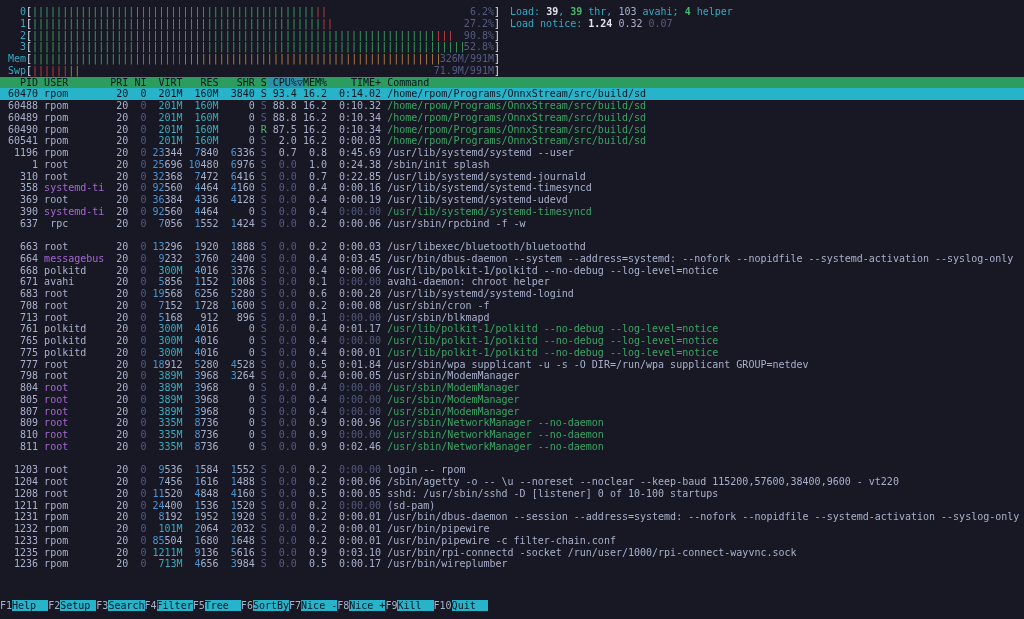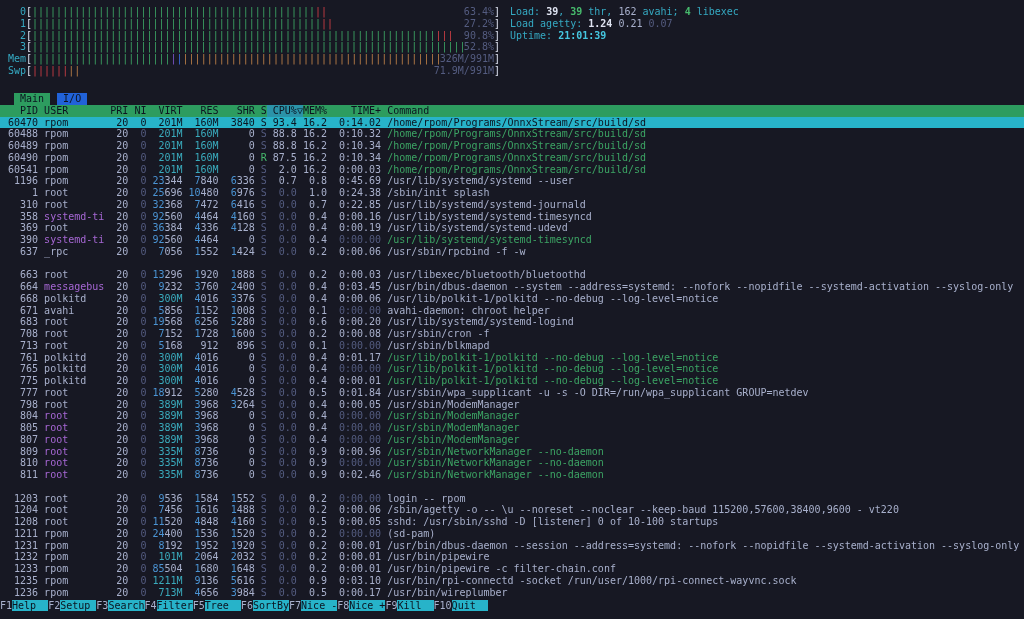--- a/index.html
+++ b/index.html
@@ -47,34 +47,32 @@
   .fnbar{position:absolute;left:0;bottom:7px;height:11.75px;white-space:pre}
   .fk{color:var(--fg)}
   .fl{background:var(--selbg);color:var(--black)}
 </style>
 </head>
 <body>
 
 <div class="screen">
   <div class="top">
     <div class="meters" id="meters">
-        <div class="meter"><span class="ml">0</span><span class="brk">[</span><div class="tks"><span class="t-g">|||||||||||||||||||||||||||||||||||||||||||||||</span><span class="t-r">||</span><span class="mval">63.4%</span></div><span class="brk">]</span></div>
+        <div class="meter"><span class="ml">0</span><span class="brk">[</span><div class="tks"><span class="t-g">|||||||||||||||||||||||||||||||||||||||||||||||</span><span class="t-r">||</span><span class="mval">6.2%</span></div><span class="brk">]</span></div>
         <div class="meter"><span class="ml">1</span><span class="brk">[</span><div class="tks"><span class="t-g">||||||||||||||||||||||||||||||||||||||||||||||||</span><span class="t-r">||</span><span class="mval">27.2%</span></div><span class="brk">]</span></div>
         <div class="meter"><span class="ml">2</span><span class="brk">[</span><div class="tks"><span class="t-g">|||||||||||||||||||||||||||||||||||||||||||||||||||||||||||||||||||</span><span class="t-r">|||</span><span class="mval">90.8%</span></div><span class="brk">]</span></div>
         <div class="meter"><span class="ml">3</span><span class="brk">[</span><div class="tks"><span class="t-g">|||||||||||||||||||||||||||||||||||||||||||||||||||||||||||||||||||||||||</span><span class="mval">52.8%</span></div><span class="brk">]</span></div>
         <div class="meter"><span class="ml">Mem</span><span class="brk">[</span><div class="tks"><span class="t-g">|||||||||||||||||||||||</span><span class="t-p">|</span><span class="t-b">|</span><span class="t-o">|||||||||||||||||||||||||||||||||||||||||||</span><span class="mval">326M/991M</span></div><span class="brk">]</span></div>
         <div class="meter"><span class="ml">Swp</span><span class="brk">[</span><div class="tks"><span class="t-r">||||||</span><span class="t-o">||</span><span class="mval">71.9M/991M</span></div><span class="brk">]</span></div>
       </div>
     <div class="info" id="info">
-        <div class="iline"><span class="lbl">Load: </span><span class="wb">39</span><span class="lbl">, </span><span class="gb">39</span><span class="lbl"> thr, </span><span class="wt">162</span><span class="lbl"> avahi; </span><span class="gb">4</span><span class="lbl"> libexec</span></div>
-        <div class="iline"><span class="lbl">Load agetty: </span><span class="wb">1.24 </span><span class="wt">0.21 </span><span class="shx">0.07</span></div>
-        <div class="iline"><span class="lbl">Uptime: </span><span class="cb">21:01:39</span></div>
+        <div class="iline"><span class="lbl">Load: </span><span class="wb">39</span><span class="lbl">, </span><span class="gb">39</span><span class="lbl"> thr, </span><span class="wt">103</span><span class="lbl"> avahi; </span><span class="gb">4</span><span class="lbl"> helper</span></div>
+        <div class="iline"><span class="lbl">Load notice: </span><span class="wb">1.24 </span><span class="wt">0.32 </span><span class="shx">0.07</span></div>
       </div>
   </div>
-  <div class="tabs" id="tabs"><span class="tab main">Main</span><span class="tab io">I/O</span></div>
   <div class="thead" id="thead"><span class="cell " style="width: 5ch; text-align: right;">PID</span><span class="cell g1"> </span><span class="cell " style="width: 10ch; text-align: left;">USER</span><span class="cell g1"> </span><span class="cell " style="width: 3ch; text-align: right;">PRI</span><span class="cell g1"> </span><span class="cell " style="width: 2ch; text-align: right;">NI</span><span class="cell g1"> </span><span class="cell " style="width: 5ch; text-align: right;">VIRT</span><span class="cell g1"> </span><span class="cell " style="width: 5ch; text-align: right;">RES</span><span class="cell g1"> </span><span class="cell " style="width: 5ch; text-align: right;">SHR</span><span class="cell g1"> </span><span class="cell " style="width: 1ch; text-align: right;">S</span><span class="cell sortc" style="width: 5ch; text-align: right;">CPU%</span><span class="cell sortc arrowc">▽</span><span class="cell " style="width: 4ch; text-align: right;">MEM%</span><span class="cell g1"> </span><span class="cell " style="width: 8ch; text-align: right;">TIME+</span><span class="cell g1"> </span><span class="cell c-cmd">Command</span></div>
   <div class="tbody" id="tbody">
       <div class="prow sel"><span class="cell " style="width: 5ch; text-align: right;">60470</span><span class="cell g1"> </span><span class="cell " style="width: 10ch; text-align: left;">rpom</span><span class="cell g1"> </span><span class="cell " style="width: 3ch; text-align: right;">20</span><span class="cell g1"> </span><span class="cell sh" style="width: 2ch; text-align: right;">0</span><span class="cell g1"> </span><span class="cell " style="width: 5ch; text-align: right;"><span class="szm">201M</span></span><span class="cell g1"> </span><span class="cell " style="width: 5ch; text-align: right;"><span class="szm">160M</span></span><span class="cell g1"> </span><span class="cell " style="width: 5ch; text-align: right;"><span class="szl">3</span><span>840</span></span><span class="cell g1"> </span><span class="cell sh" style="width: 1ch; text-align: right;">S</span><span class="cell " style="width: 5ch; text-align: right;">93.4</span><span class="cell g1"> </span><span class="cell " style="width: 4ch; text-align: right;">16.2</span><span class="cell g1"> </span><span class="cell " style="width: 8ch; text-align: right;">0:14.02</span><span class="cell g1"> </span><span class="cell c-cmd">/home/rpom/Programs/OnnxStream/src/build/sd</span></div>
       <div class="prow"><span class="cell " style="width: 5ch; text-align: right;">60488</span><span class="cell g1"> </span><span class="cell " style="width: 10ch; text-align: left;">rpom</span><span class="cell g1"> </span><span class="cell " style="width: 3ch; text-align: right;">20</span><span class="cell g1"> </span><span class="cell sh" style="width: 2ch; text-align: right;">0</span><span class="cell g1"> </span><span class="cell " style="width: 5ch; text-align: right;"><span class="szm">201M</span></span><span class="cell g1"> </span><span class="cell " style="width: 5ch; text-align: right;"><span class="szm">160M</span></span><span class="cell g1"> </span><span class="cell " style="width: 5ch; text-align: right;"><span>0</span></span><span class="cell g1"> </span><span class="cell sh" style="width: 1ch; text-align: right;">S</span><span class="cell " style="width: 5ch; text-align: right;">88.8</span><span class="cell g1"> </span><span class="cell " style="width: 4ch; text-align: right;">16.2</span><span class="cell g1"> </span><span class="cell " style="width: 8ch; text-align: right;">0:10.32</span><span class="cell g1"> </span><span class="cell grn c-cmd">/home/rpom/Programs/OnnxStream/src/build/sd</span></div>
       <div class="prow"><span class="cell " style="width: 5ch; text-align: right;">60489</span><span class="cell g1"> </span><span class="cell " style="width: 10ch; text-align: left;">rpom</span><span class="cell g1"> </span><span class="cell " style="width: 3ch; text-align: right;">20</span><span class="cell g1"> </span><span class="cell sh" style="width: 2ch; text-align: right;">0</span><span class="cell g1"> </span><span class="cell " style="width: 5ch; text-align: right;"><span class="szm">201M</span></span><span class="cell g1"> </span><span class="cell " style="width: 5ch; text-align: right;"><span class="szm">160M</span></span><span class="cell g1"> </span><span class="cell " style="width: 5ch; text-align: right;"><span>0</span></span><span class="cell g1"> </span><span class="cell sh" style="width: 1ch; text-align: right;">S</span><span class="cell " style="width: 5ch; text-align: right;">88.8</span><span class="cell g1"> </span><span class="cell " style="width: 4ch; text-align: right;">16.2</span><span class="cell g1"> </span><span class="cell " style="width: 8ch; text-align: right;">0:10.34</span><span class="cell g1"> </span><span class="cell grn c-cmd">/home/rpom/Programs/OnnxStream/src/build/sd</span></div>
       <div class="prow"><span class="cell " style="width: 5ch; text-align: right;">60490</span><span class="cell g1"> </span><span class="cell " style="width: 10ch; text-align: left;">rpom</span><span class="cell g1"> </span><span class="cell " style="width: 3ch; text-align: right;">20</span><span class="cell g1"> </span><span class="cell sh" style="width: 2ch; text-align: right;">0</span><span class="cell g1"> </span><span class="cell " style="width: 5ch; text-align: right;"><span class="szm">201M</span></span><span class="cell g1"> </span><span class="cell " style="width: 5ch; text-align: right;"><span class="szm">160M</span></span><span class="cell g1"> </span><span class="cell " style="width: 5ch; text-align: right;"><span>0</span></span><span class="cell g1"> </span><span class="cell grnB" style="width: 1ch; text-align: right;">R</span><span class="cell " style="width: 5ch; text-align: right;">87.5</span><span class="cell g1"> </span><span class="cell " style="width: 4ch; text-align: right;">16.2</span><span class="cell g1"> </span><span class="cell " style="width: 8ch; text-align: right;">0:10.34</span><span class="cell g1"> </span><span class="cell grn c-cmd">/home/rpom/Programs/OnnxStream/src/build/sd</span></div>
       <div class="prow"><span class="cell " style="width: 5ch; text-align: right;">60541</span><span class="cell g1"> </span><span class="cell " style="width: 10ch; text-align: left;">rpom</span><span class="cell g1"> </span><span class="cell " style="width: 3ch; text-align: right;">20</span><span class="cell g1"> </span><span class="cell sh" style="width: 2ch; text-align: right;">0</span><span class="cell g1"> </span><span class="cell " style="width: 5ch; text-align: right;"><span class="szm">201M</span></span><span class="cell g1"> </span><span class="cell " style="width: 5ch; text-align: right;"><span class="szm">160M</span></span><span class="cell g1"> </span><span class="cell " style="width: 5ch; text-align: right;"><span>0</span></span><span class="cell g1"> </span><span class="cell sh" style="width: 1ch; text-align: right;">S</span><span class="cell " style="width: 5ch; text-align: right;">2.0</span><span class="cell g1"> </span><span class="cell " style="width: 4ch; text-align: right;">16.2</span><span class="cell g1"> </span><span class="cell " style="width: 8ch; text-align: right;">0:00.03</span><span class="cell g1"> </span><span class="cell grn c-cmd">/home/rpom/Programs/OnnxStream/src/build/sd</span></div>
       <div class="prow"><span class="cell " style="width: 5ch; text-align: right;">1196</span><span class="cell g1"> </span><span class="cell " style="width: 10ch; text-align: left;">rpom</span><span class="cell g1"> </span><span class="cell " style="width: 3ch; text-align: right;">20</span><span class="cell g1"> </span><span class="cell sh" style="width: 2ch; text-align: right;">0</span><span class="cell g1"> </span><span class="cell " style="width: 5ch; text-align: right;"><span class="szl">23</span><span>344</span></span><span class="cell g1"> </span><span class="cell " style="width: 5ch; text-align: right;"><span class="szl">7</span><span>840</span></span><span class="cell g1"> </span><span class="cell " style="width: 5ch; text-align: right;"><span class="szl">6</span><span>336</span></span><span class="cell g1"> </span><span class="cell sh" style="width: 1ch; text-align: right;">S</span><span class="cell " style="width: 5ch; text-align: right;">0.7</span><span class="cell g1"> </span><span class="cell " style="width: 4ch; text-align: right;">0.8</span><span class="cell g1"> </span><span class="cell " style="width: 8ch; text-align: right;">0:45.69</span><span class="cell g1"> </span><span class="cell c-cmd">/usr/lib/systemd/systemd --user</span></div>
       <div class="prow"><span class="cell " style="width: 5ch; text-align: right;">1</span><span class="cell g1"> </span><span class="cell " style="width: 10ch; text-align: left;">root</span><span class="cell g1"> </span><span class="cell " style="width: 3ch; text-align: right;">20</span><span class="cell g1"> </span><span class="cell sh" style="width: 2ch; text-align: right;">0</span><span class="cell g1"> </span><span class="cell " style="width: 5ch; text-align: right;"><span class="szl">25</span><span>696</span></span><span class="cell g1"> </span><span class="cell " style="width: 5ch; text-align: right;"><span class="szl">10</span><span>480</span></span><span class="cell g1"> </span><span class="cell " style="width: 5ch; text-align: right;"><span class="szl">6</span><span>976</span></span><span class="cell g1"> </span><span class="cell sh" style="width: 1ch; text-align: right;">S</span><span class="cell sh" style="width: 5ch; text-align: right;">0.0</span><span class="cell g1"> </span><span class="cell " style="width: 4ch; text-align: right;">1.0</span><span class="cell g1"> </span><span class="cell " style="width: 8ch; text-align: right;">0:24.38</span><span class="cell g1"> </span><span class="cell c-cmd">/sbin/init splash</span></div>
       <div class="prow"><span class="cell " style="width: 5ch; text-align: right;">310</span><span class="cell g1"> </span><span class="cell " style="width: 10ch; text-align: left;">root</span><span class="cell g1"> </span><span class="cell " style="width: 3ch; text-align: right;">20</span><span class="cell g1"> </span><span class="cell sh" style="width: 2ch; text-align: right;">0</span><span class="cell g1"> </span><span class="cell " style="width: 5ch; text-align: right;"><span class="szl">32</span><span>368</span></span><span class="cell g1"> </span><span class="cell " style="width: 5ch; text-align: right;"><span class="szl">7</span><span>472</span></span><span class="cell g1"> </span><span class="cell " style="width: 5ch; text-align: right;"><span class="szl">6</span><span>416</span></span><span class="cell g1"> </span><span class="cell sh" style="width: 1ch; text-align: right;">S</span><span class="cell sh" style="width: 5ch; text-align: right;">0.0</span><span class="cell g1"> </span><span class="cell " style="width: 4ch; text-align: right;">0.7</span><span class="cell g1"> </span><span class="cell " style="width: 8ch; text-align: right;">0:22.85</span><span class="cell g1"> </span><span class="cell c-cmd">/usr/lib/systemd/systemd-journald</span></div>

